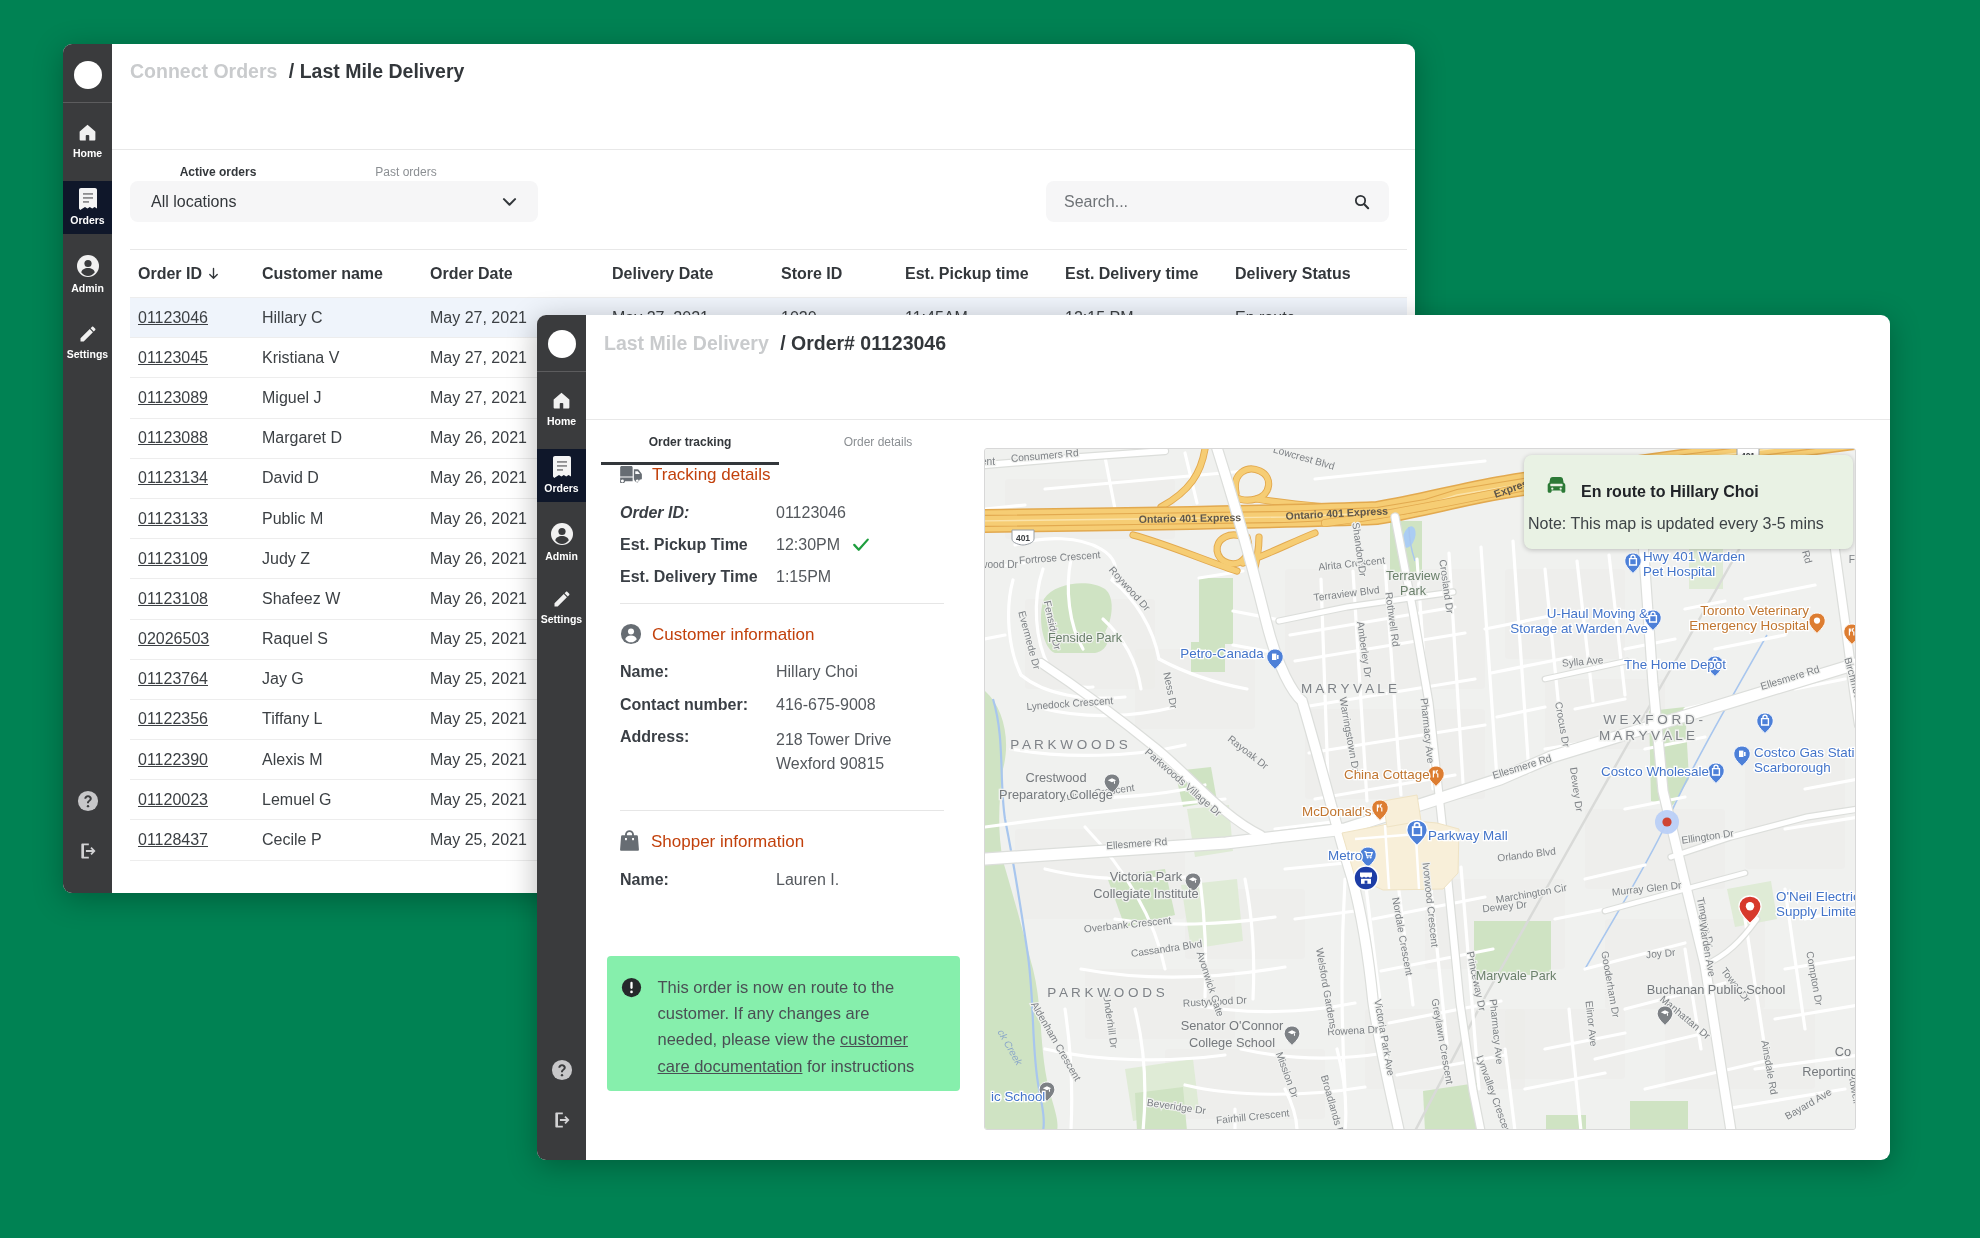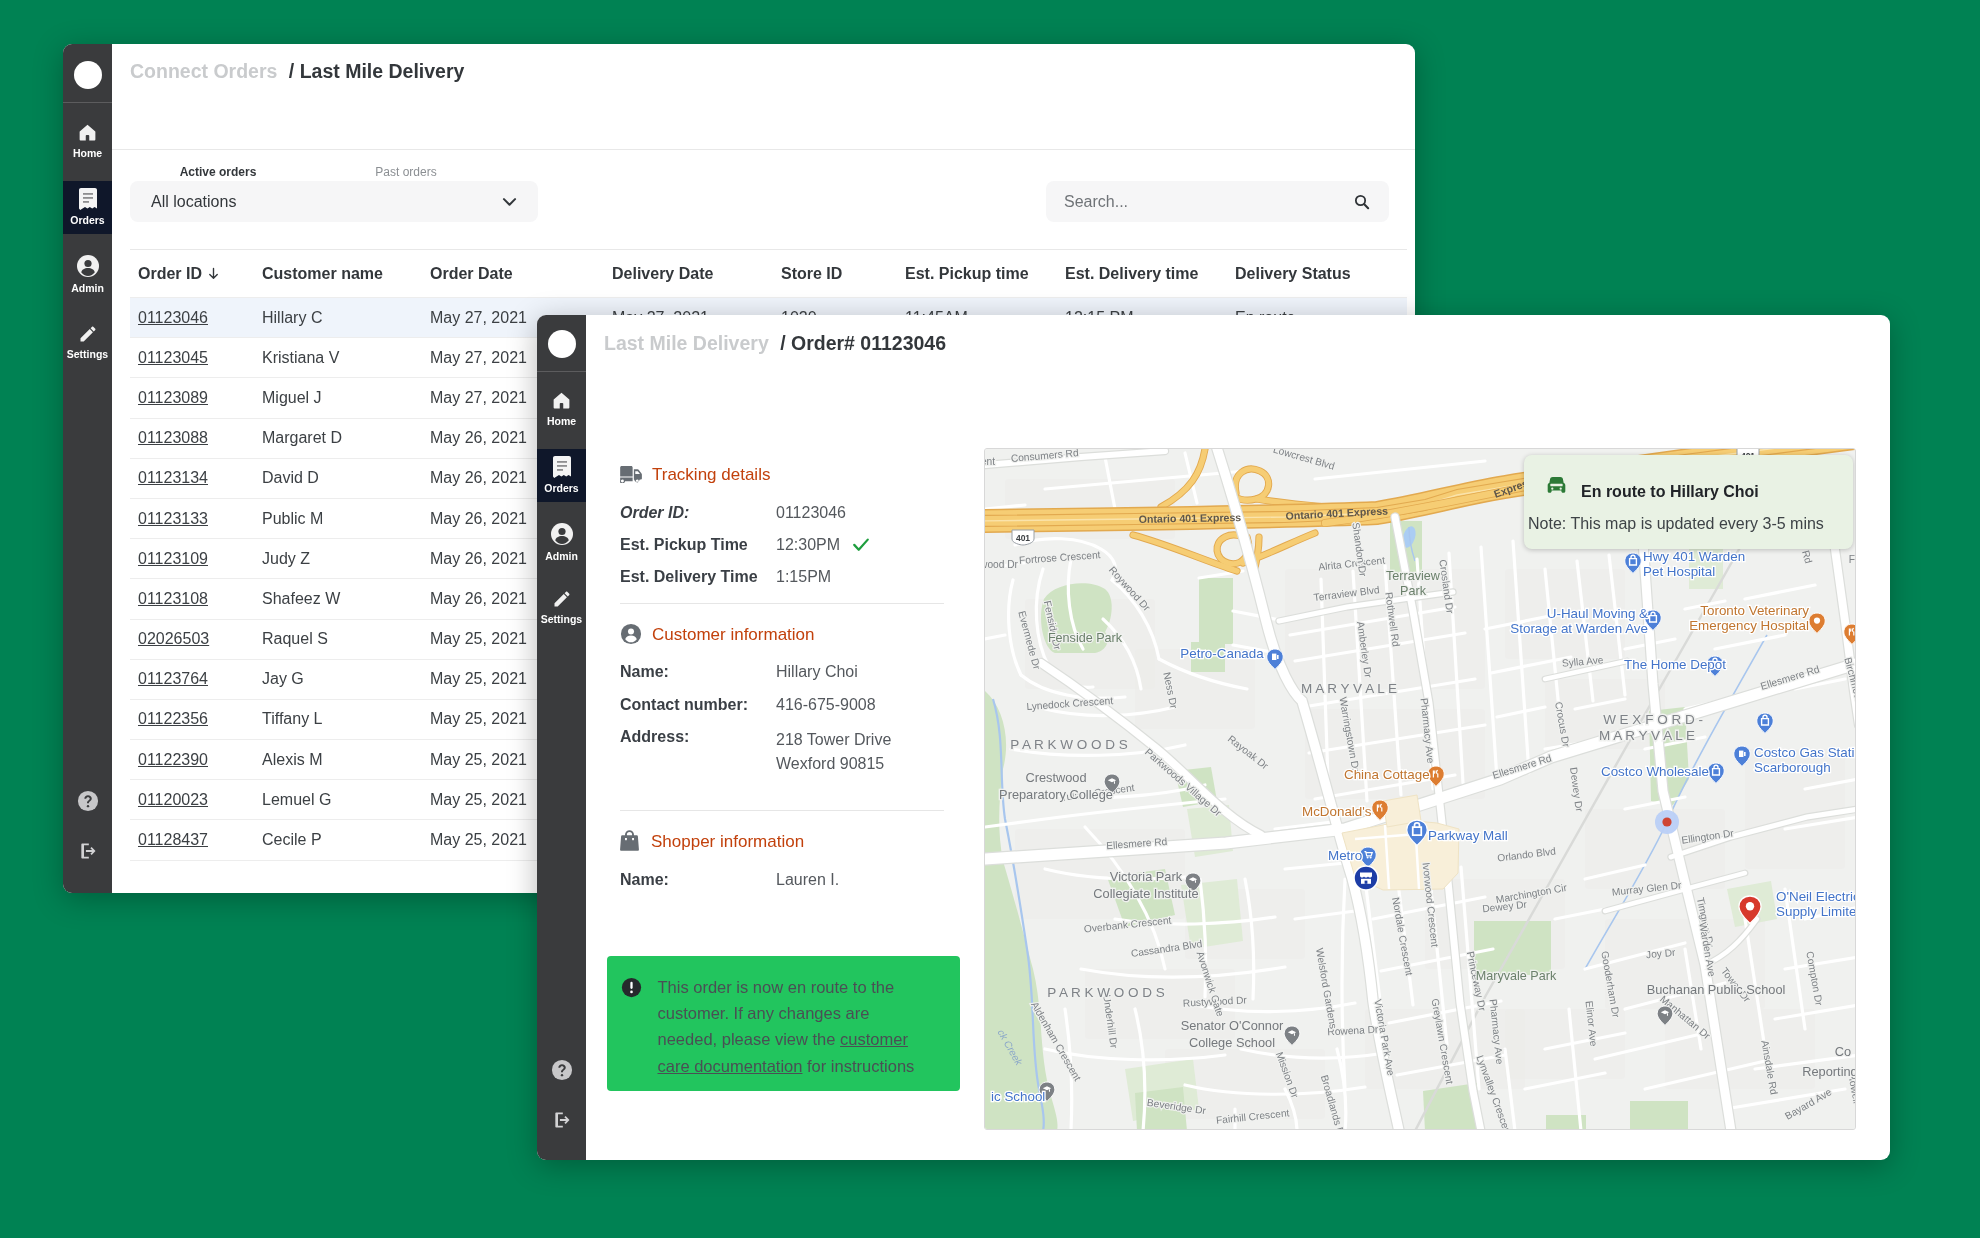--- a/index.html
+++ b/index.html
@@ -316,20 +316,24 @@
       </svg>
     </div>
     <div class="nav" style="bottom:28px; height:22px;">
       <svg width="20" height="20" viewBox="0 0 24 24" style="margin:0 auto;">
           <path fill="#d2d2d4" d="M5 3h8v2.2H7.2v13.6H13V21H5c-.6 0-1-.4-1-1V4c0-.6.4-1 1-1zm11.4 4.2 4.6 4.8-4.6 4.8-1.6-1.5 2.1-2.2H9.5v-2.2h7.4l-2.1-2.2 1.6-1.5z"></path>
         </svg>
     </div>
   </div>
   <div class="content">
     <div class="crumb" style="top:17px;"><span class="gray">Last Mile Delivery</span> / Order# 01123046</div>
+    <div class="tabs" style="top:67px;">
+      <div class="tab active" style="left:15px; width:178px; line-height:30px;">Order tracking</div>
+      <div class="tab idle" style="left:193px; width:198px; line-height:30px;">Order details</div>
+    </div>
 
     <div style="position:absolute; left:34px; top:150px; width:324px;">
       <div class="seclbl"><svg width="23" height="17" viewBox="0 0 24 18" style="vertical-align:-3px; margin-right:9px;">
             <path fill="#676d73" d="M0 1.5C0 .7.7 0 1.5 0h10.2c.8 0 1.5.7 1.5 1.5v9.7H0V1.5zm14.5 2h3.9c.5 0 .9.2 1.2.6l3 3.8c.2.3.4.7.4 1.1v4.2c0 .6-.4 1-1 1h-1.2a3.1 3.1 0 0 1-6.1 0h-.2V3.5zM5.3 16.1a3.1 3.1 0 0 1-6 0h.7v-3.9h13.2v3.9H5.3zm-3-1.9a1.6 1.6 0 1 0 .1 3.2 1.6 1.6 0 0 0-.1-3.2zm15.7 0a1.6 1.6 0 1 0 .1 3.2 1.6 1.6 0 0 0-.1-3.2zM16 5.5v3h5l-2.4-3H16z"></path>
           </svg>Tracking details</div>
       <div class="kv" style="position:absolute; top:39px;font-style:italic;"><b>Order ID:</b></div>
       <div class="kv" style="position:absolute; top:39px; left:156px;">01123046</div>
       <div class="kv" style="position:absolute; top:71px;"><b>Est. Pickup Time</b></div>
       <div class="kv" style="position:absolute; top:71px; left:156px;">12:30PM
         <svg width="18" height="15" viewBox="0 0 24 20" style="vertical-align:-2px; margin-left:8px;">
@@ -353,21 +357,21 @@
       <div class="kv" style="position:absolute; top:263px; left:156px; line-height:23.5px;">218 Tower Drive<br>Wexford 90815</div>
       <div class="divline" style="top:345px; left:0; width:324px;"></div>
 
       <div class="seclbl" style="position:absolute; top:365px;"><svg width="19" height="21" viewBox="0 0 22 24" style="vertical-align:-4px; margin-right:12px;">
             <path fill="#676d73" d="M11 0a5.2 5.2 0 0 0-5.2 5.2V6H2.4c-.6 0-1 .4-1.1 1L.1 22.4c-.1.9.6 1.6 1.4 1.6h19c.9 0 1.5-.7 1.4-1.6L20.7 7c-.1-.6-.5-1-1.1-1h-3.4v-.8A5.2 5.2 0 0 0 11 0zm-3 5.2a3 3 0 0 1 6 0V6H8v-.8zM8 9v1.7a1.1 1.1 0 0 1-2.2 0V9H8zm8.2 0v1.7a1.1 1.1 0 0 1-2.2 0V9h2.2z"></path>
           </svg>Shopper information</div>
       <div class="kv" style="position:absolute; top:406px;"><b>Name:</b></div>
       <div class="kv" style="position:absolute; top:406px; left:156px;">Lauren I.</div>
     </div>
 
-    <div style="position:absolute; left:21px; top:641px; width:353px; height:135px; background:#22c55e; border-radius:4px;">
+    <div style="position:absolute; left:21px; top:641px; width:353px; height:135px; background:#86efac; border-radius:4px;">
       <svg width="21" height="21" viewBox="0 0 24 24" style="position:absolute; left:14px; top:21px;">
           <circle cx="12" cy="12" r="11" fill="#26292c"></circle>
           <rect x="10.7" y="5.5" width="2.6" height="8.2" rx="1.3" fill="#fff"></rect>
           <circle cx="12" cy="17" r="1.5" fill="#fff"></circle>
         </svg>
       <div style="position:absolute; left:50.5px; top:18px; width:272px; font-size:16.5px; line-height:26.2px; color:#4a4f54;">This order is now en route to the customer. If any changes are needed, please view the <span style="text-decoration:underline;">customer care documentation</span> for instructions</div>
     </div>
 
     <div id="map" style="position:absolute; left:398px; top:133px; width:872px; height:682px; background:#f0f1ef; border:1px solid #d8d8d8; border-radius:3px; overflow:hidden;">
         <svg width="872" height="682" viewBox="0 0 872 682" style="position:absolute;left:0;top:0;">

